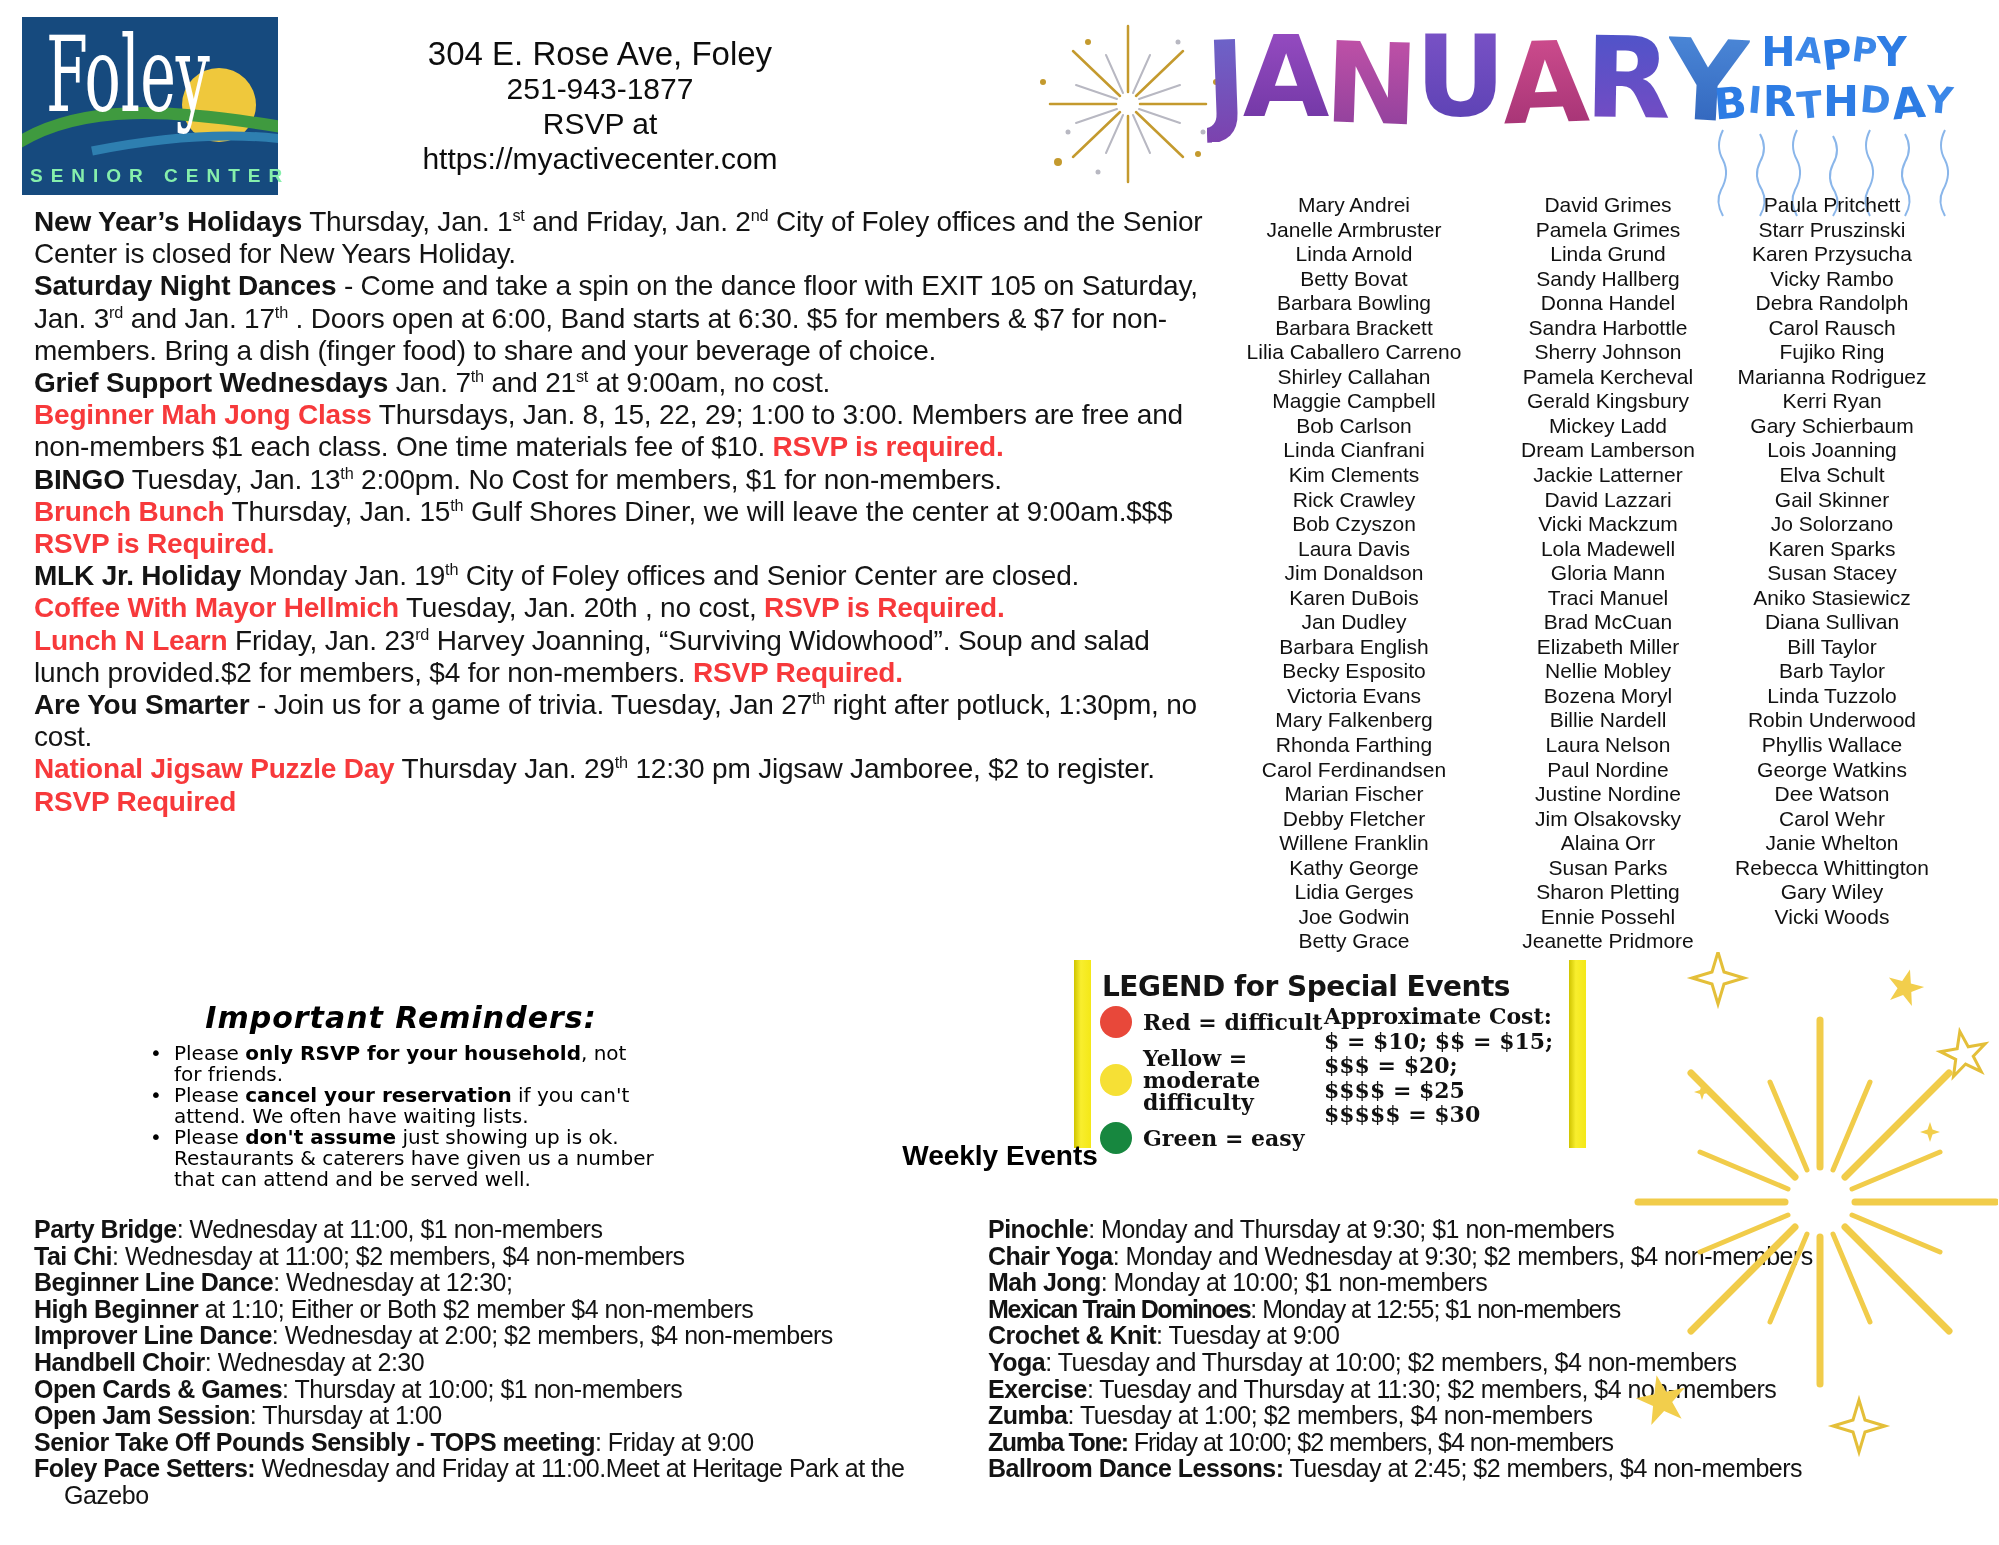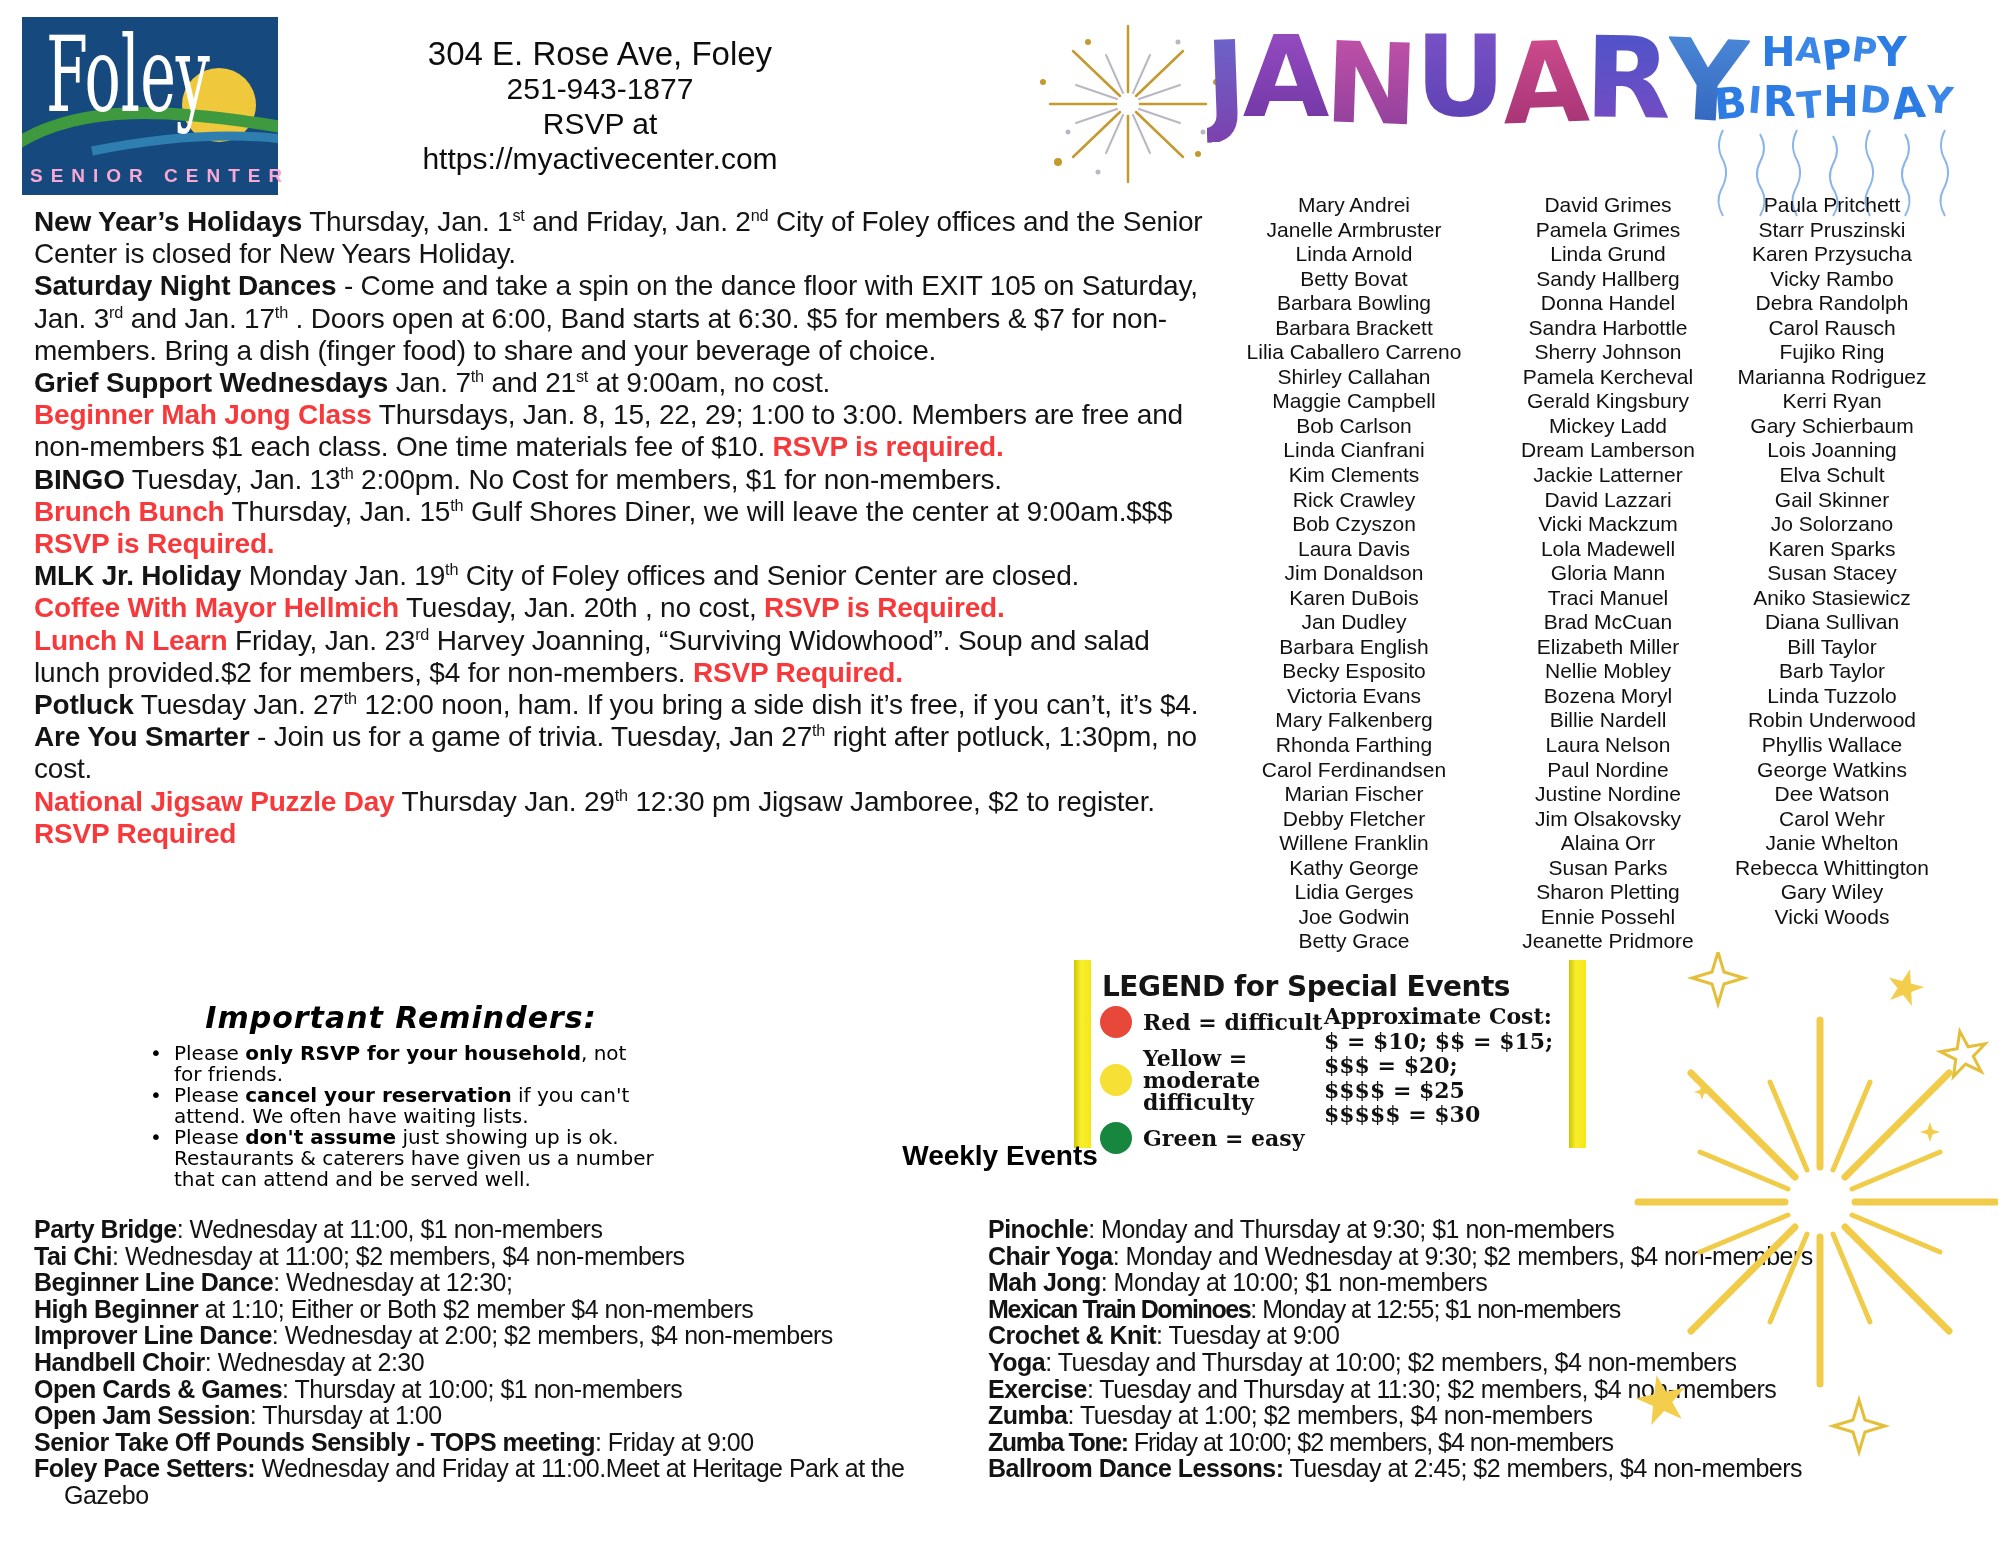--- a/index.html
+++ b/index.html
@@ -5,21 +5,21 @@
   html,body{margin:0;padding:0;}
   body{width:1999px;height:1545px;position:relative;background:#ffffff;overflow:hidden;
        font-family:"Liberation Sans",sans-serif;color:#151515;}
   .abs{position:absolute;}
 
   
   .logo{left:22px;top:17px;width:256px;height:178px;background:#164a7e;}
   .logo svg{position:absolute;left:0;top:0;}
   .logo-foley{position:absolute;left:24px;top:6px;font-family:"DejaVu Serif",serif;
      font-size:104px;line-height:104px;color:#fff;transform:scaleX(0.58);transform-origin:left top;white-space:nowrap;}
-  .logo-sub{position:absolute;left:0;right:0;bottom:8px;text-align:center;color:#f9a8d4;
+  .logo-sub{position:absolute;left:0;right:0;bottom:8px;text-align:center;color:#86efac;
      font-size:19px;font-weight:600;letter-spacing:8px;padding-left:8px;white-space:nowrap;}
 
   
   .contact{left:390px;top:36px;width:420px;text-align:center;font-size:30px;line-height:35px;color:#0d0d0d;}
   .addr-line:first-child{font-size:33px;}
   .site-link{font-size:30px;}
 
   
   .january{left:1205px;top:16px;width:520px;height:155px;display:flex;align-items:flex-start;}
   .jl{font-family:"DejaVu Sans",sans-serif;font-weight:bold;font-size:112px;line-height:120px;
@@ -180,21 +180,20 @@
 <div class="abs events">
     <div class="event"><span class="sg b">New Year’s Holidays</span><span class="sg n"> Thursday, Jan. 1</span><sup class="sg p">st</sup><span class="sg n"> and Friday, Jan. 2</span><sup class="sg p">nd</sup><span class="sg n"> City of Foley offices and the Senior Center is closed for New Years Holiday.</span></div>
     <div class="event"><span class="sg b">Saturday Night Dances</span><span class="sg n"> - Come and take a spin on the dance floor with EXIT 105 on Saturday, Jan. 3</span><sup class="sg p">rd</sup><span class="sg n"> and Jan. 17</span><sup class="sg p">th</sup><span class="sg n"> . Doors open at 6:00, Band starts at 6:30. $5 for members &amp; $7 for non-members. Bring a dish (finger food) to share and your beverage of choice.</span></div>
     <div class="event"><span class="sg b">Grief Support Wednesdays</span><span class="sg n"> Jan. 7</span><sup class="sg p">th</sup><span class="sg n"> and 21</span><sup class="sg p">st</sup><span class="sg n"> at 9:00am, no cost.</span></div>
     <div class="event"><span class="sg r">Beginner Mah Jong Class</span><span class="sg n"> Thursdays, Jan. 8, 15, 22, 29; 1:00 to 3:00. Members are free and non-members $1 each class. One time materials fee of $10. </span><span class="sg r">RSVP is required.</span></div>
     <div class="event"><span class="sg b">BINGO</span><span class="sg n"> Tuesday, Jan. 13</span><sup class="sg p">th</sup><span class="sg n"> 2:00pm. No Cost for members, $1 for non-members.</span></div>
     <div class="event"><span class="sg r">Brunch Bunch</span><span class="sg n"> Thursday, Jan. 15</span><sup class="sg p">th</sup><span class="sg n"> Gulf Shores Diner, we will leave the center at 9:00am.$$$ </span><span class="sg r">RSVP is Required.</span></div>
     <div class="event"><span class="sg b">MLK Jr. Holiday</span><span class="sg n"> Monday Jan. 19</span><sup class="sg p">th</sup><span class="sg n"> City of Foley offices and Senior Center are closed.</span></div>
     <div class="event"><span class="sg r">Coffee With Mayor Hellmich</span><span class="sg n"> Tuesday, Jan. 20th , no cost, </span><span class="sg r">RSVP is Required.</span></div>
     <div class="event"><span class="sg r">Lunch N Learn</span><span class="sg n"> Friday, Jan. 23</span><sup class="sg p">rd</sup><span class="sg n">  Harvey Joanning, “Surviving Widowhood”. Soup and salad lunch provided.$2 for members, $4 for non-members. </span><span class="sg r">RSVP Required.</span></div>
-    <div class="event"><span class="sg b">Potluck</span><span class="sg n"> Tuesday Jan. 27</span><sup class="sg p">th</sup><span class="sg n"> 12:00 noon, ham. If you bring a side dish it’s free, if you can’t, it’s $4.</span></div>
     <div class="event"><span class="sg b">Are You Smarter</span><span class="sg n"> - Join us for a game of trivia. Tuesday, Jan 27</span><sup class="sg p">th</sup><span class="sg n"> right after potluck, 1:30pm, no cost.</span></div>
     <div class="event"><span class="sg r">National Jigsaw Puzzle Day</span><span class="sg n">  Thursday Jan. 29</span><sup class="sg p">th</sup><span class="sg n"> 12:30 pm Jigsaw Jamboree, $2 to register. </span><span class="sg r">RSVP Required</span></div>
   </div>
 
 <div class="bday-col bday-c1">
     <div class="bday-name">Mary Andrei</div>
     <div class="bday-name">Janelle Armbruster</div>
     <div class="bday-name">Linda Arnold</div>
     <div class="bday-name">Betty Bovat</div>
     <div class="bday-name">Barbara Bowling</div>

